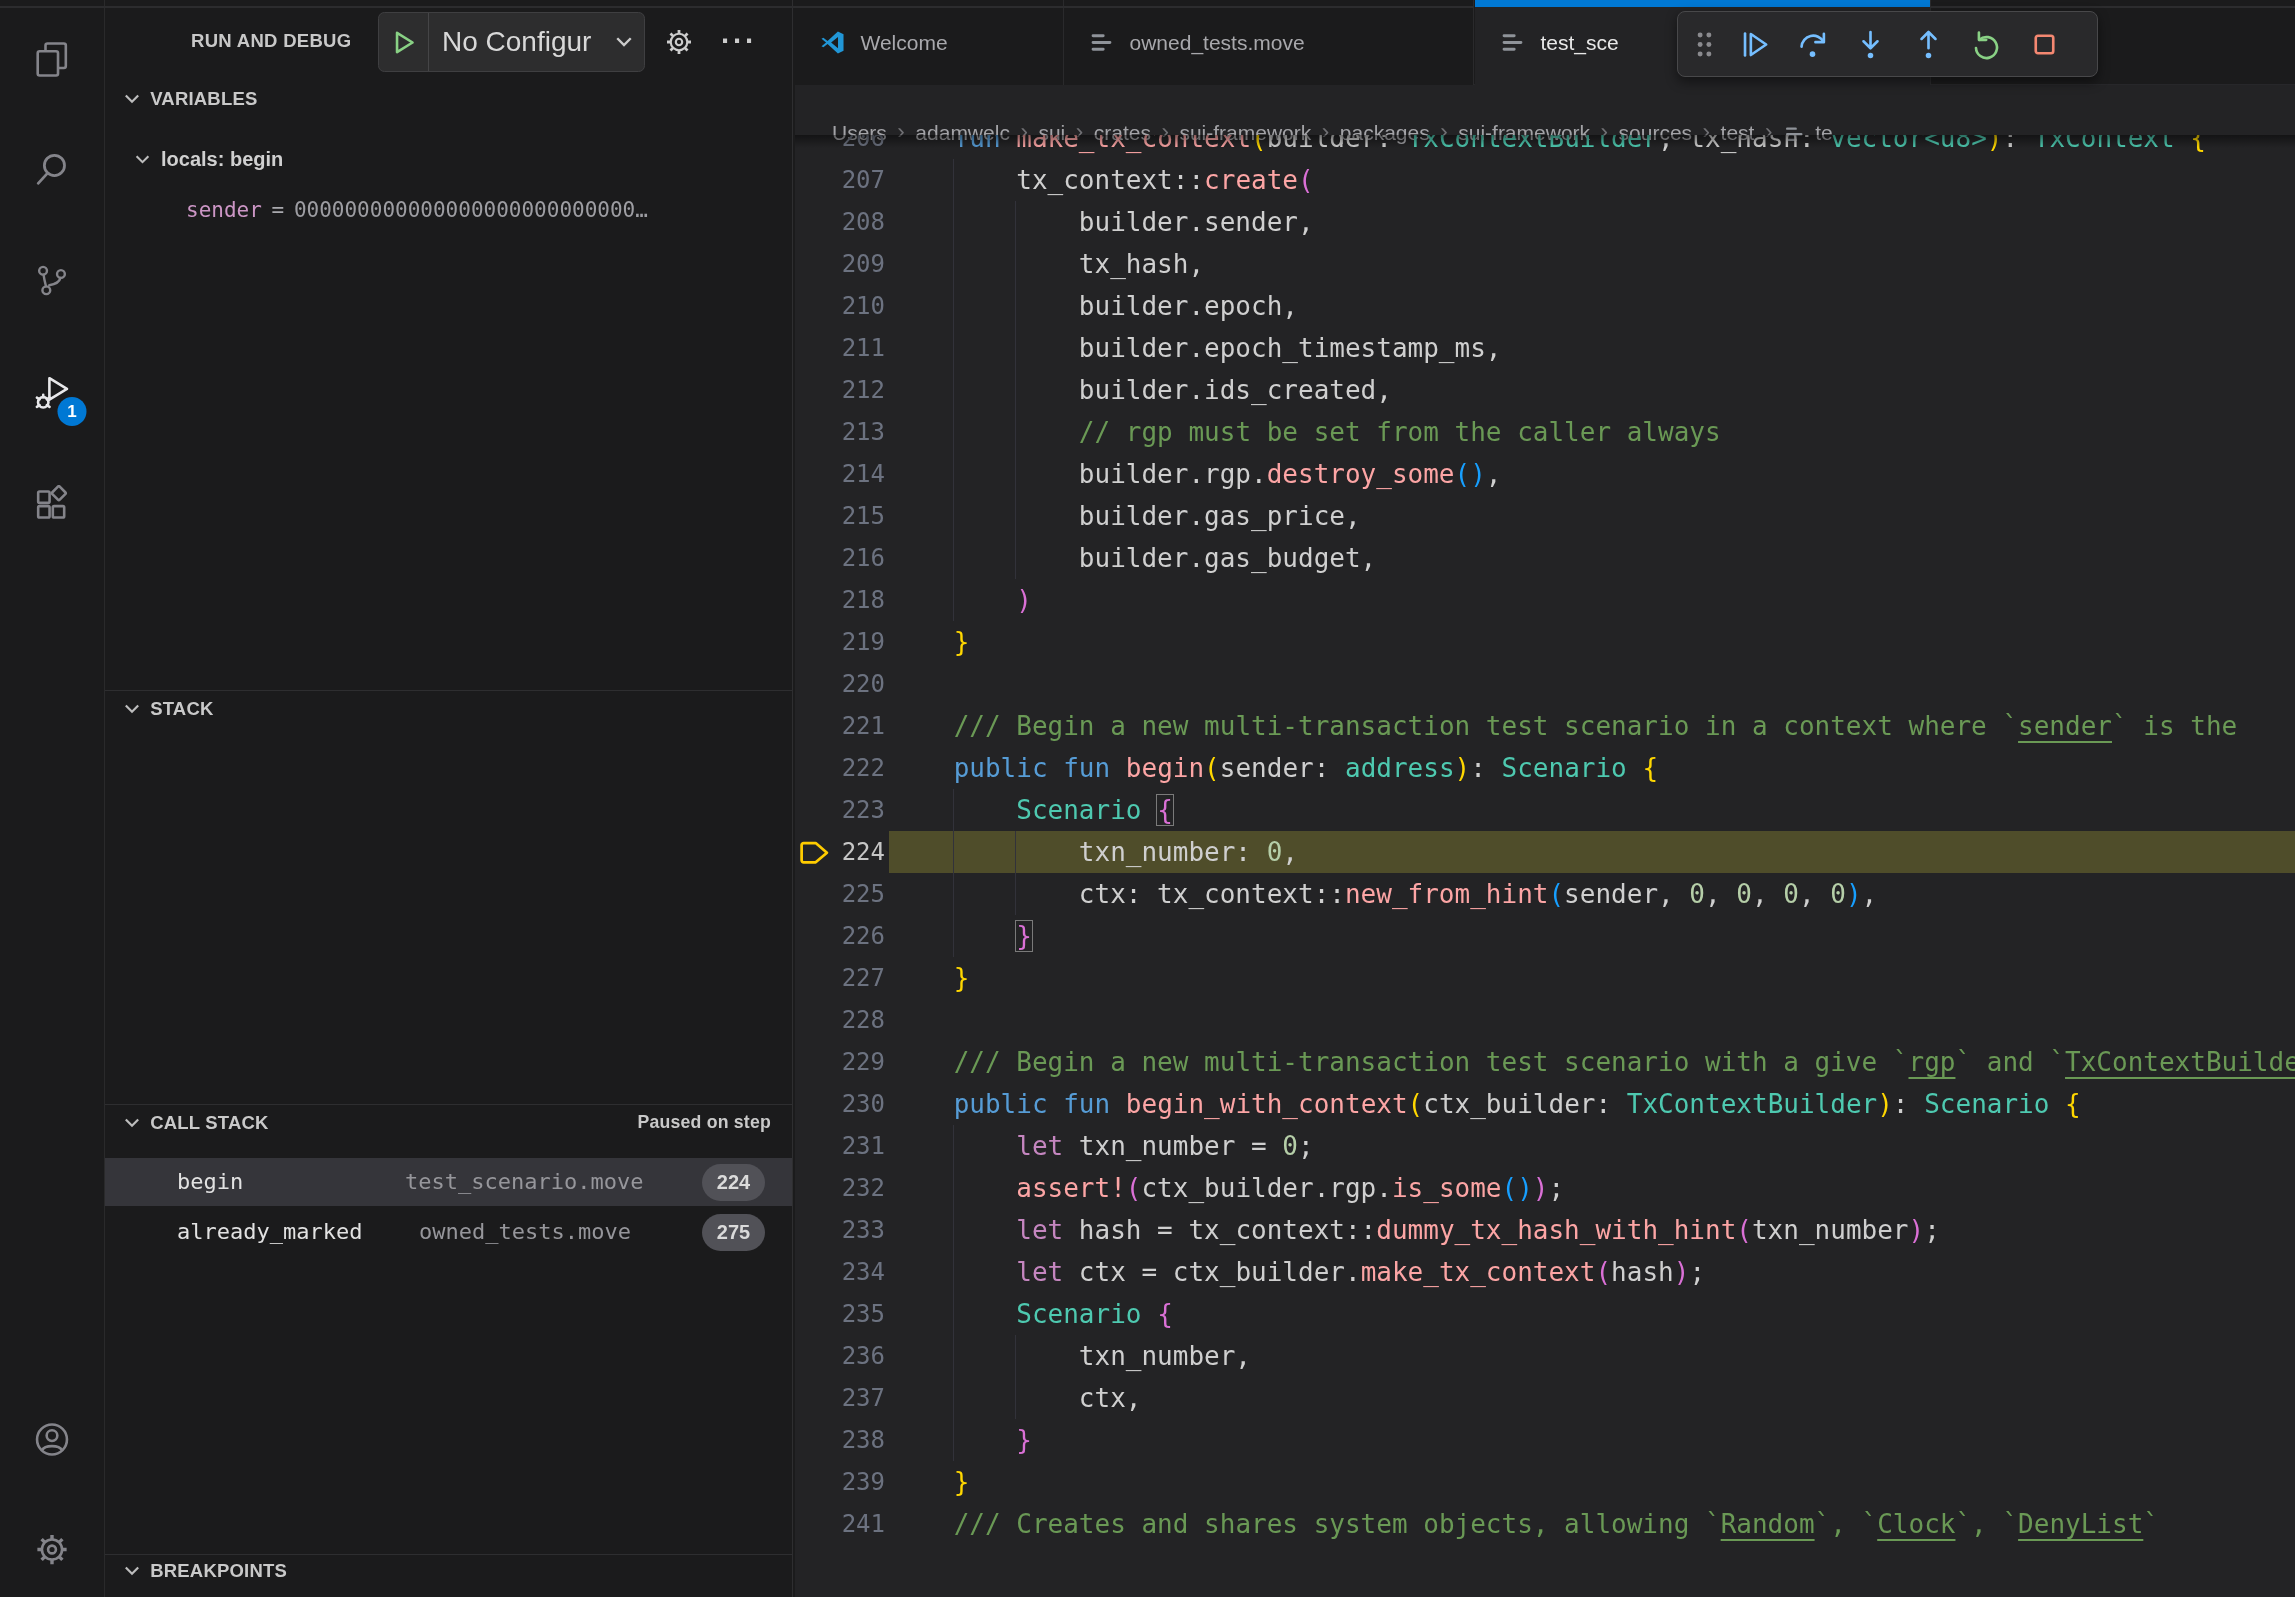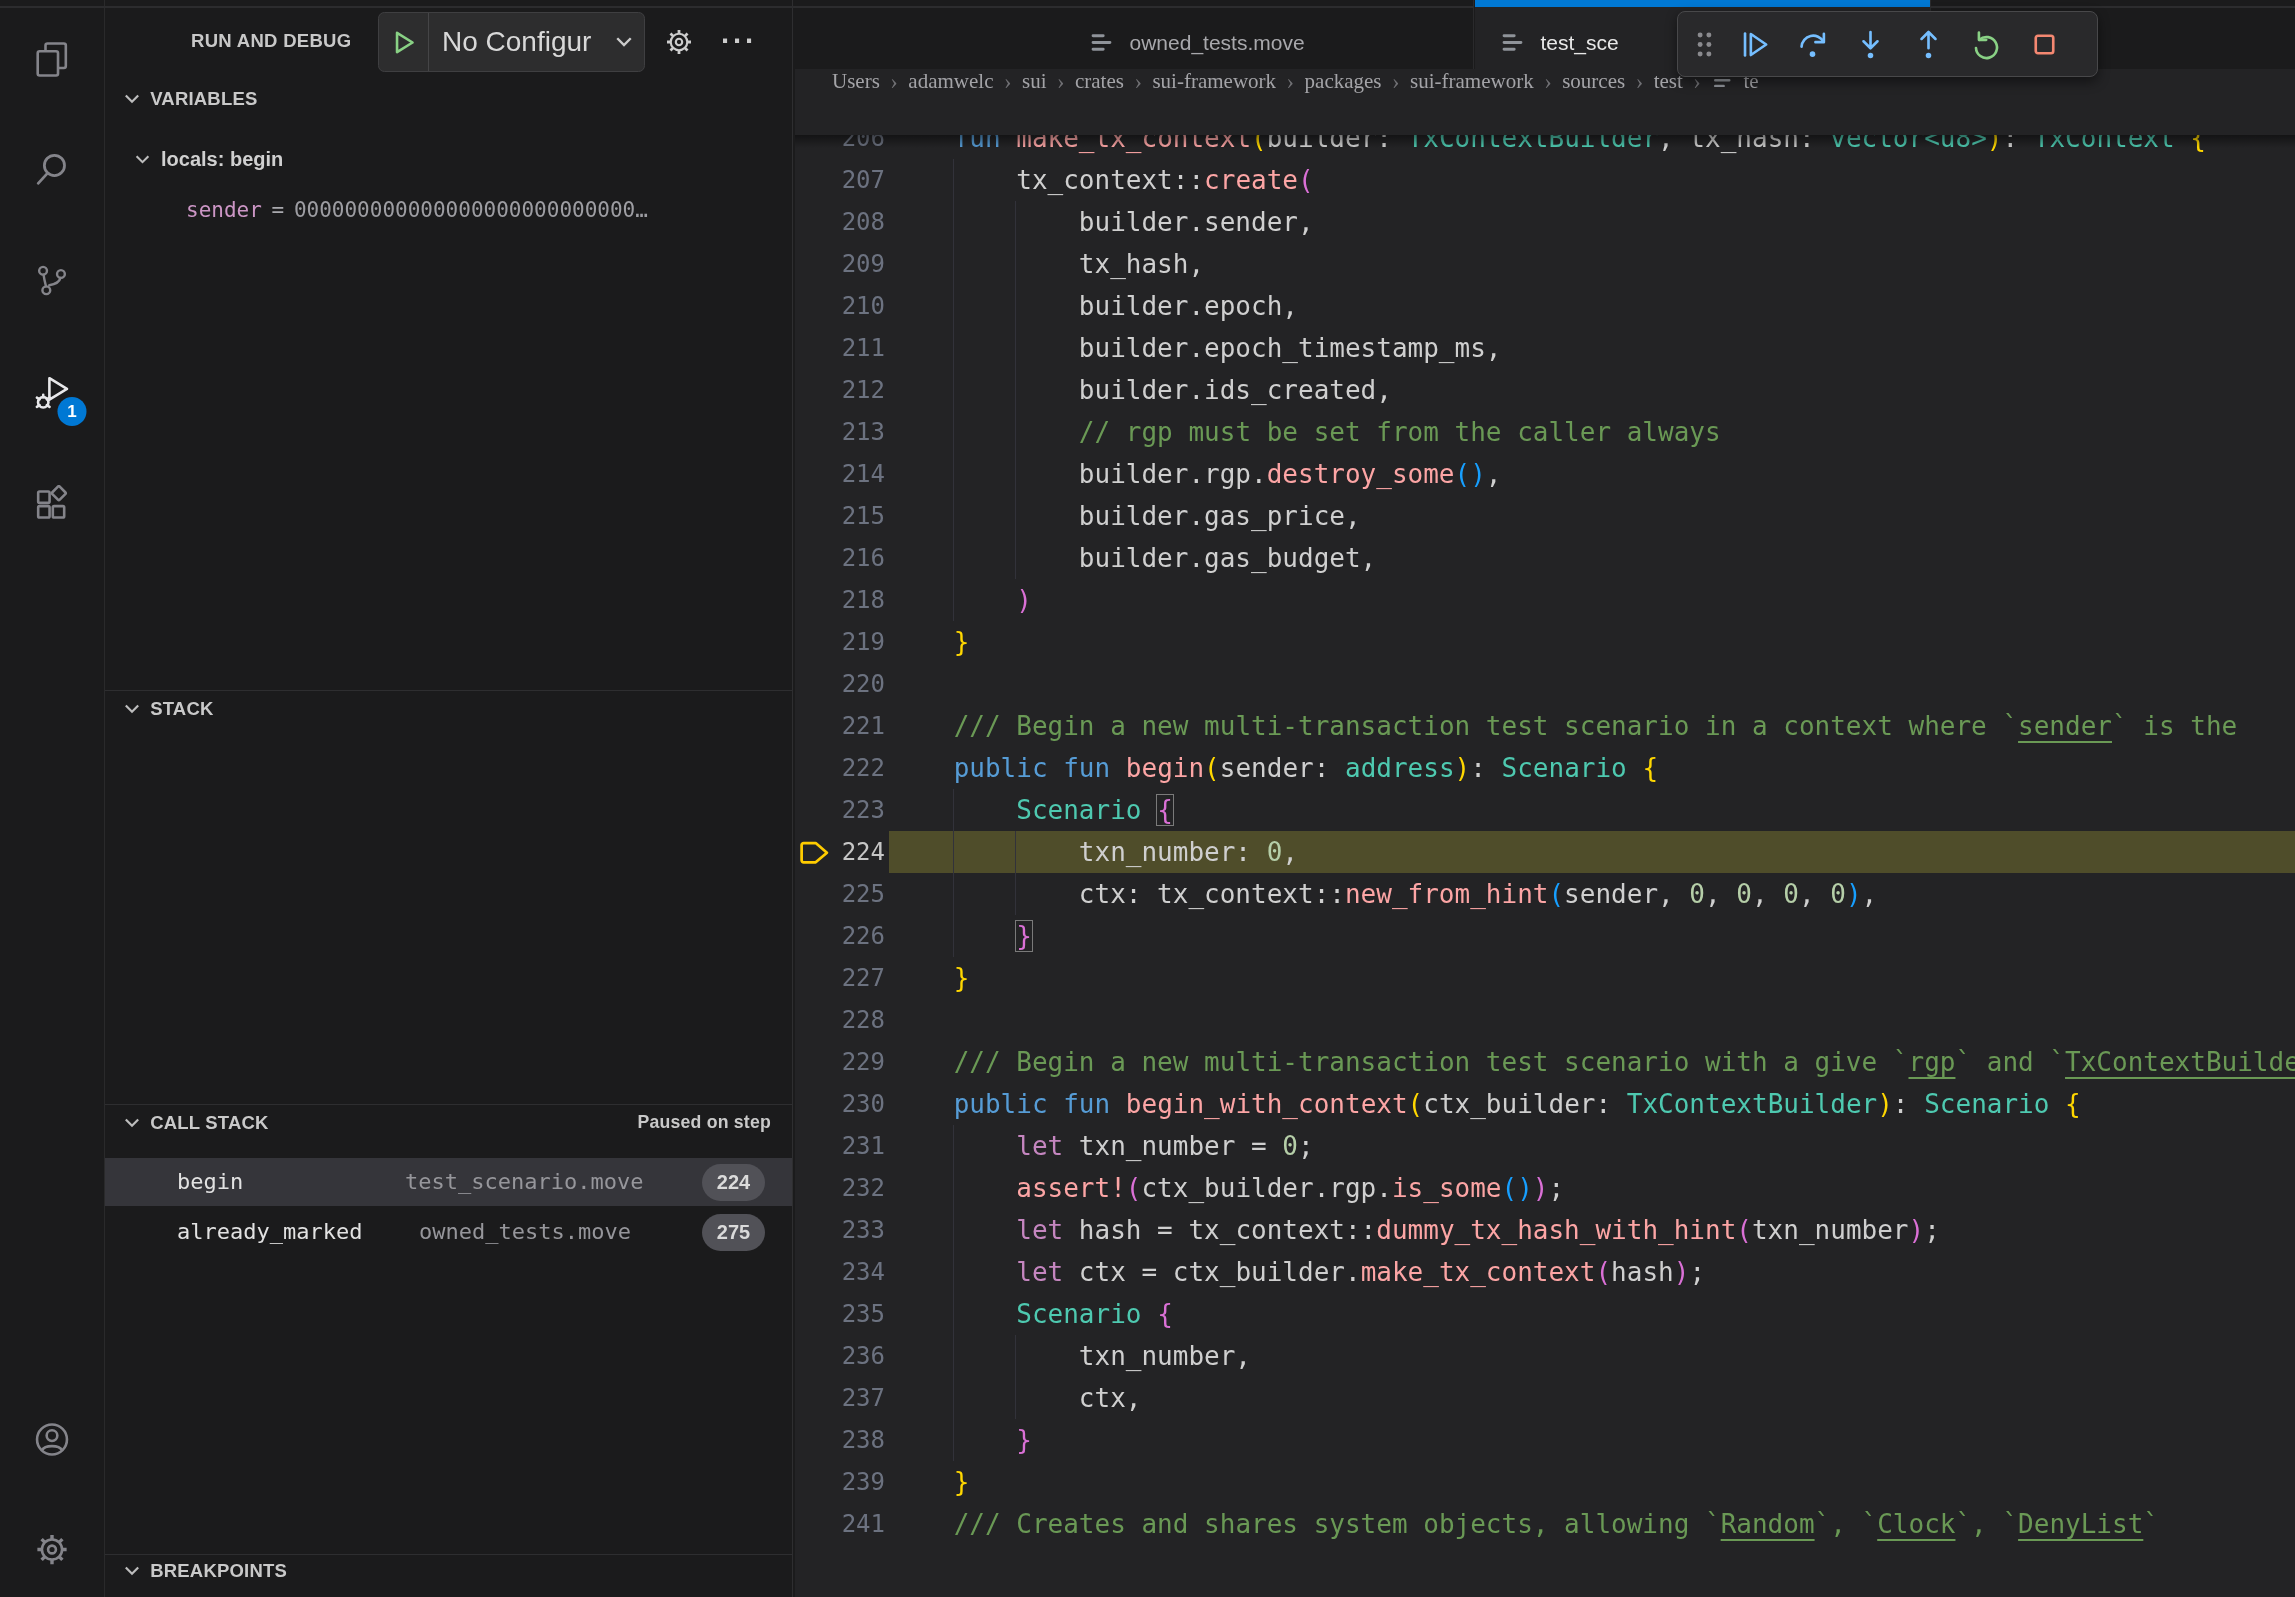--- a/index.html
+++ b/index.html
@@ -68,23 +68,23 @@
   #tabbar { position:absolute; top:0; left:0; right:0; height:85px; background:#1b1b1c;
             border-bottom:0.8px solid #27272a; }
   .tab { position:absolute; top:0; height:85px; display:flex; align-items:center; gap:14.5px;
          padding:0 24px; font-size:21px; color:#a8a8ac; background:#1b1b1c;
          border-right:0.8px solid #2a2a2c; overflow:hidden; }
   .tab.active { background:#232325; color:#e8e8e8; border-bottom:none; }
   .tab.active::before { content:""; position:absolute; left:0; top:0; right:0; height:7.2px; background:#0078d4; }
   .tab .ticon { flex:none; width:27px; height:27px; color:#8f9399; }
   .tab .ticon svg { width:100%; height:100%; }
 
-  #breadcrumbs { position:absolute; top:69px; left:0; right:0; height:50px; display:flex;
-                 align-items:flex-start; padding-left:37px; font-size:21px; color:#a3a3a7;
-                 white-space:nowrap; overflow:hidden; background:#232325;font-family:Liberation Serif, serif; }
+  #breadcrumbs { position:absolute; top:95px; left:0; right:0; height:50px; display:flex;
+                 align-items:flex-end; padding-left:37px; font-size:21px; color:#a3a3a7;
+                 white-space:nowrap; overflow:hidden; background:#232325; }
   #breadcrumbs .bsep { color:#707074; margin:0 10.5px; font-size:22.5px; }
   #breadcrumbs .bfileicon { width:22.5px; height:22.5px; color:#8f9399; margin-right:9.7px; }
 
   #code-viewport { position:absolute; top:135px; left:0; right:0; bottom:0; overflow:hidden; }
   #code { margin-top:-17.7px; }
   .line { position:relative; height:42px; font-family:"DejaVu Sans Mono", monospace;
           font-size:26px; line-height:42px; white-space:pre; color:#cfcfcf; }
   .line .content { position:relative; z-index:2; display:block; padding-left:96px; }
   .ln { position:absolute; left:0; top:0; width:90px; text-align:right; color:#6c7280;
         font-size:24px; z-index:2; }
@@ -252,20 +252,28 @@
   <div class="sec" style="top:1560px">
     <svg class="chev" viewBox="0 0 16 16" fill="none" stroke="currentColor" stroke-width="1.6">
         <path d="M3.5 5.5 8 10l4.5-4.5"></path>
       </svg>
     <span>BREAKPOINTS</span>
   </div>
 </div>
 
 <div id="editor">
   <div id="tabbar">
+      <div class="tab" style="left: 0px; width: 269px;">
+        <span class="ticon">
+          <svg viewBox="0 0 24 24">
+            <path fill="#2196d6" d="M16.8 2.2 7.6 10.6 3.9 7.8 2.2 8.7l4.1 3.3-4.1 3.3 1.7.9 3.7-2.8 9.2 8.4 5-2.4V4.6zM16.9 7v10L10.8 12z"></path>
+          </svg>
+        </span>
+        <span>Welcome</span>
+      </div>
       <div class="tab" style="left: 269px; width: 410px;">
         <span class="ticon">
           <svg viewBox="0 0 24 24" fill="none" stroke="currentColor" stroke-width="2.6" stroke-linecap="round">
             <path d="M4.5 6h9M4.5 12h15M4.5 18h9"></path>
           </svg>
         </span>
         <span>owned_tests.move</span>
       </div>
       <div class="tab active" style="left: 680px; width: 456px;">
         <span class="ticon">

